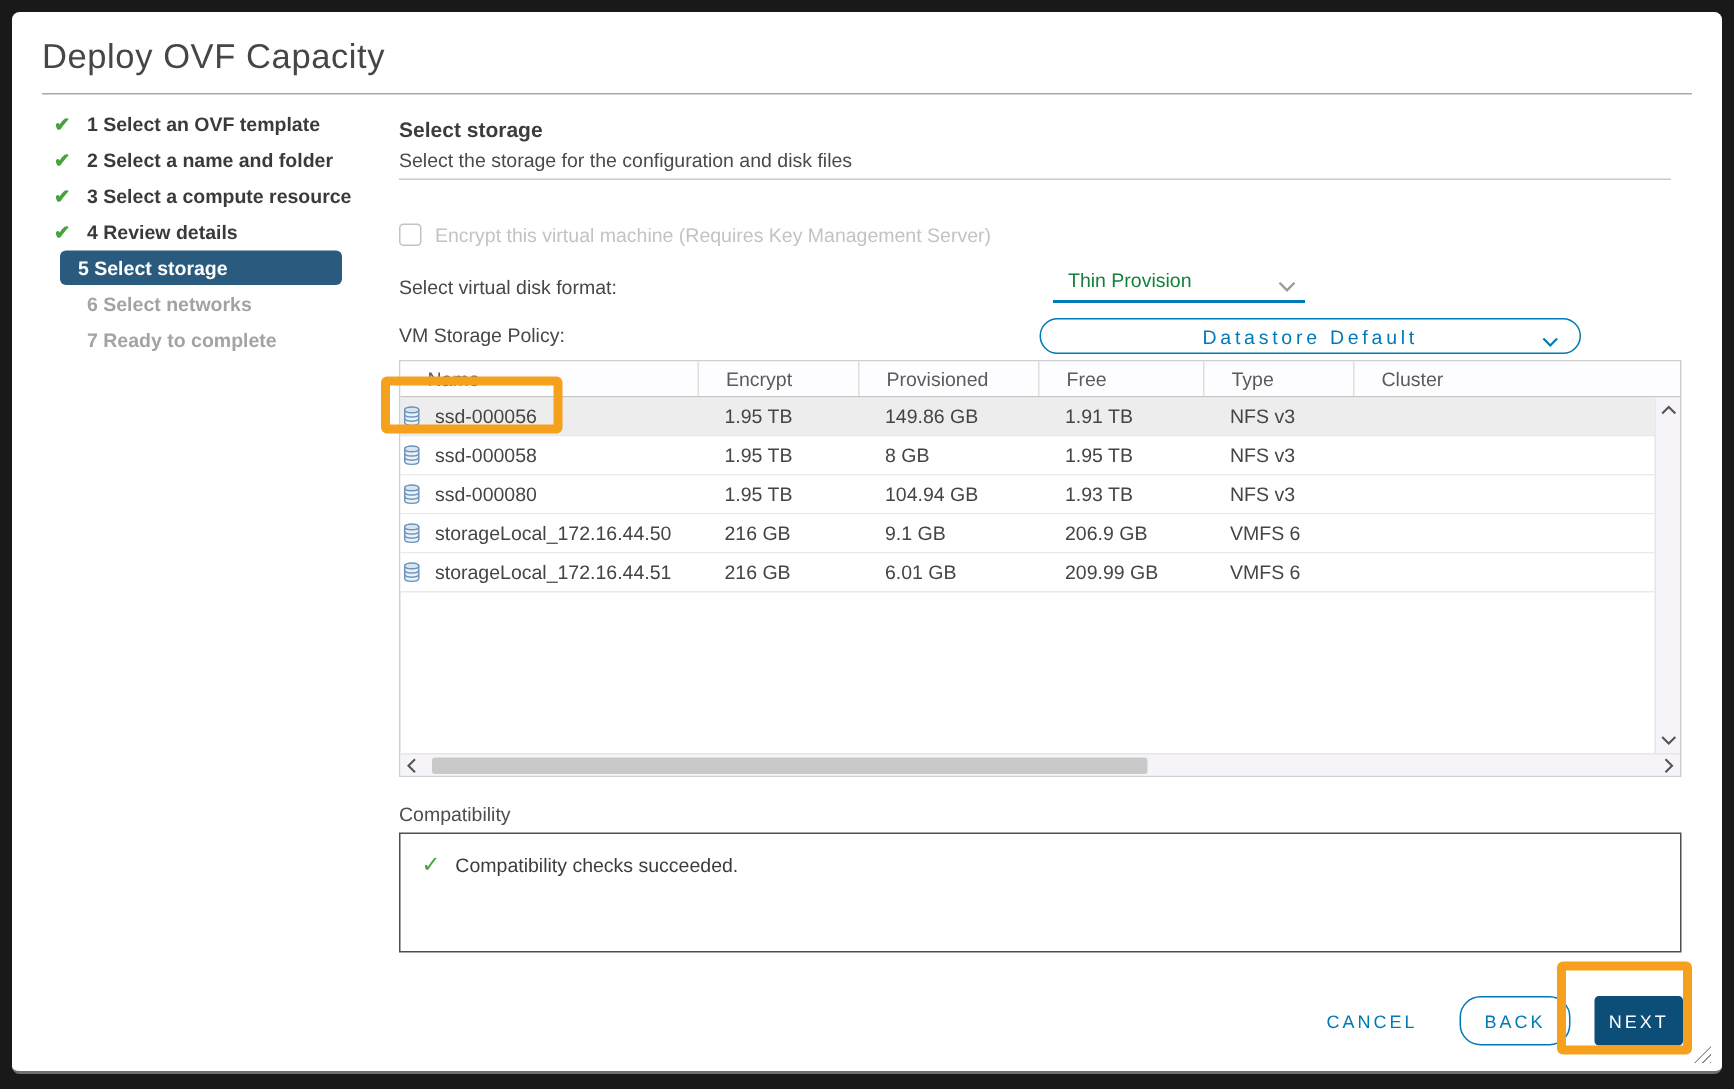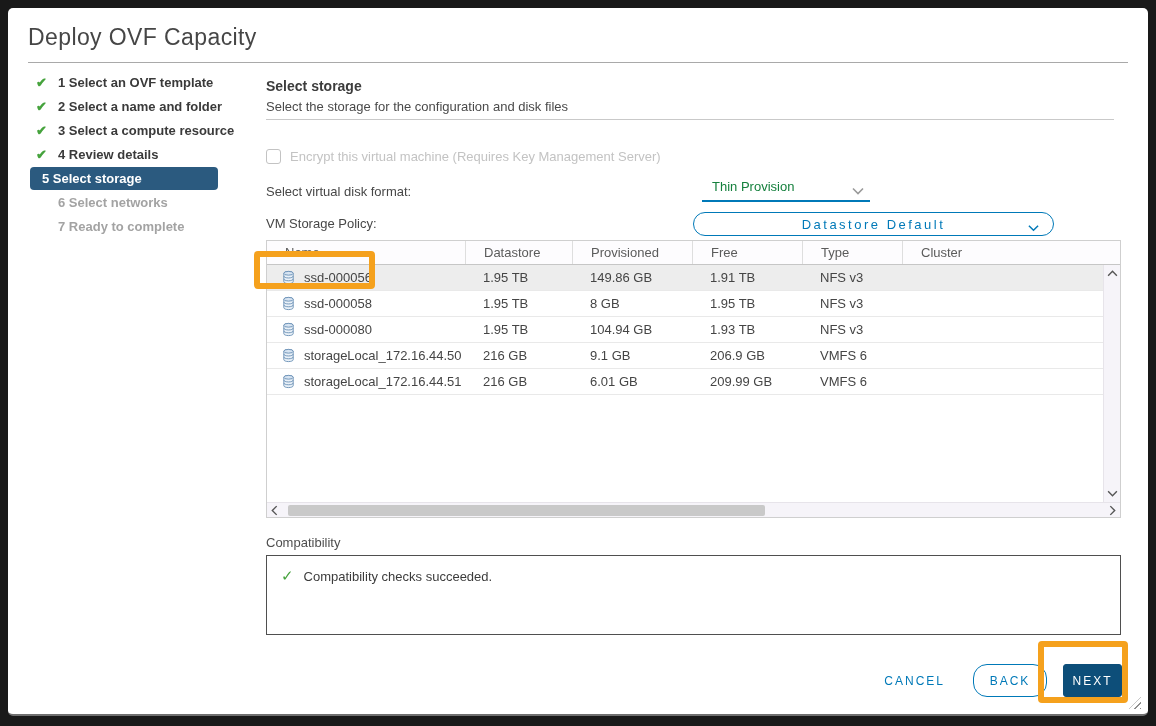--- a/index.html
+++ b/index.html
@@ -12,21 +12,21 @@
   .dlg-title { position:absolute; left:20px; top:16px; font-size:23px; font-weight:300;
                color:#464646; letter-spacing:0.4px; }
   .title-rule { position:absolute; left:20px; top:54px; width:1100px; height:1px; background:#a9a9a9; }
 
   
   .steps { position:absolute; left:16px; top:62px; width:232px; list-style:none; }
   .step { height:24px; display:flex; align-items:center; font-size:13px; font-weight:bold; color:#3a3a3a; }
   .step-check { width:22px; margin-left:12px; color:#46a33d; font-size:13px; }
   .step.upcoming { color:#a3a3a3; font-weight:bold; }
   .step.current { height:24px; }
-  .step.current .pill { margin-left:6px; width:188px; height:23px; background:#2b5a7f; color:#fff;
+  .step.current .pill { margin-left:16px; width:188px; height:23px; background:#2b5a7f; color:#fff;
                         border-radius:4px; display:flex; align-items:center; padding-left:12px; }
 
   
   .main { position:absolute; left:250px; top:64px; width:863px; height:644px; }
   .panel-heading { position:absolute; left:8px; top:6px; font-size:14px; font-weight:bold; color:#3c3c3c; }
   .panel-sub { position:absolute; left:8px; top:27px; font-size:13px; color:#4a4a4a; }
   .panel-rule { position:absolute; left:8px; top:47px; width:848px; height:1px; background:#c9c9c9; }
 
   .encrypt-row { position:absolute; left:8px; top:77px; display:flex; align-items:center; }
   .checkbox { width:15px; height:15px; border:1px solid #c3c3c3; border-radius:3px; background:#fff; }
@@ -51,21 +51,21 @@
   .thead { display:grid; grid-template-columns:198px 107px 120px 110px 100px 1fr;
            height:24px; background:#fdfcfe; border-bottom:1px solid #c6c6c6; color:#5b5b5b; flex:0 0 auto; }
   .th { display:flex; align-items:center; padding-left:18px; }
   .th + .th { border-left:1px solid #dedede; }
   .tbody-wrap { flex:1 1 auto; display:flex; min-height:0; }
   .tbody { flex:1 1 auto; }
   .trow { display:grid; grid-template-columns:198px 107px 120px 110px 100px 1fr; height:26px;
           border-bottom:1px solid #e9e9e9; color:#454545; background:#fff; }
   .trow.selected { background:#ededed; }
   .td { display:flex; align-items:center; padding-left:18px; overflow:hidden; white-space:nowrap; }
-  .td-name { padding-left:14px; }
+  .td-name { padding-left:0; }
   .ds-icon { display:inline-flex; margin-right:8px; flex:0 0 auto; }
 
   .vscroll { flex:0 0 17px; background:#f6f4f9; border-left:1px solid #e7e4ea;
              display:flex; flex-direction:column; justify-content:space-between; align-items:center; padding:5px 0; }
   .hscroll { flex:0 0 15px; background:#f6f4f9; border-top:1px solid #e7e4ea; display:flex; align-items:center; }
   .hs-track { flex:1 1 auto; height:11px; position:relative; margin:0 4px; }
   .hs-thumb { position:absolute; left:6px; top:0; height:11px; width:58%; background:#c9c9c9; border-radius:2px; }
   .arrow { color:#555; display:inline-flex; }
 
   
@@ -156,21 +156,21 @@
       <span class="chev">
         <svg width="11" height="8" viewBox="0 0 12 8">
             <polyline points="1,1.5 6,6.5 11,1.5" fill="none" stroke="#0079b8" stroke-width="1.6"></polyline>
           </svg>
       </span>
     </div>
 
     <div class="dtable">
       <div class="thead" id="table-head">
           <div class="th">Name</div>
-          <div class="th">Datastore</div>
+          <div class="th">Encrypt</div>
           <div class="th">Provisioned</div>
           <div class="th">Free</div>
           <div class="th">Type</div>
           <div class="th">Cluster</div>
         </div>
       <div class="tbody-wrap">
         <div class="tbody" id="table-body">
             <div class="trow selected">
     <div class="td td-name">
       <span class="ds-icon">

